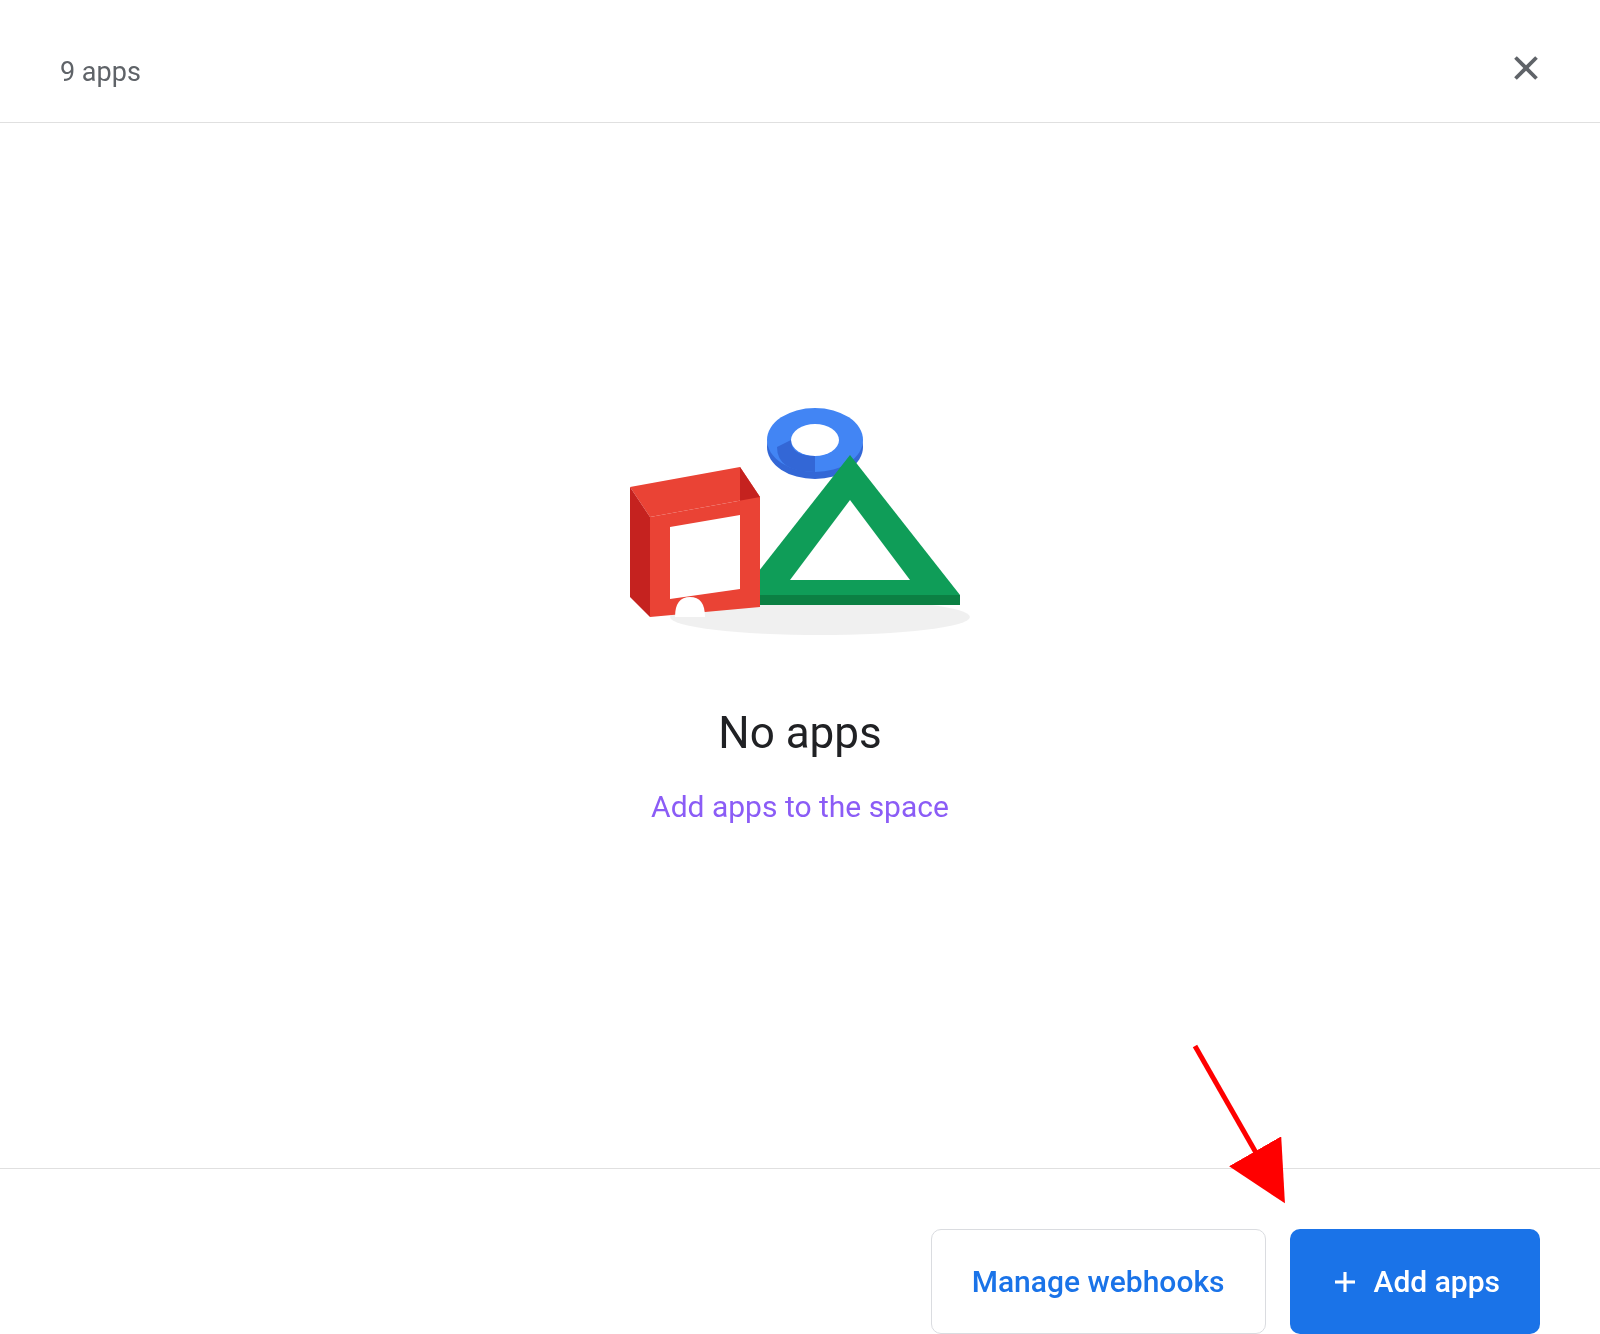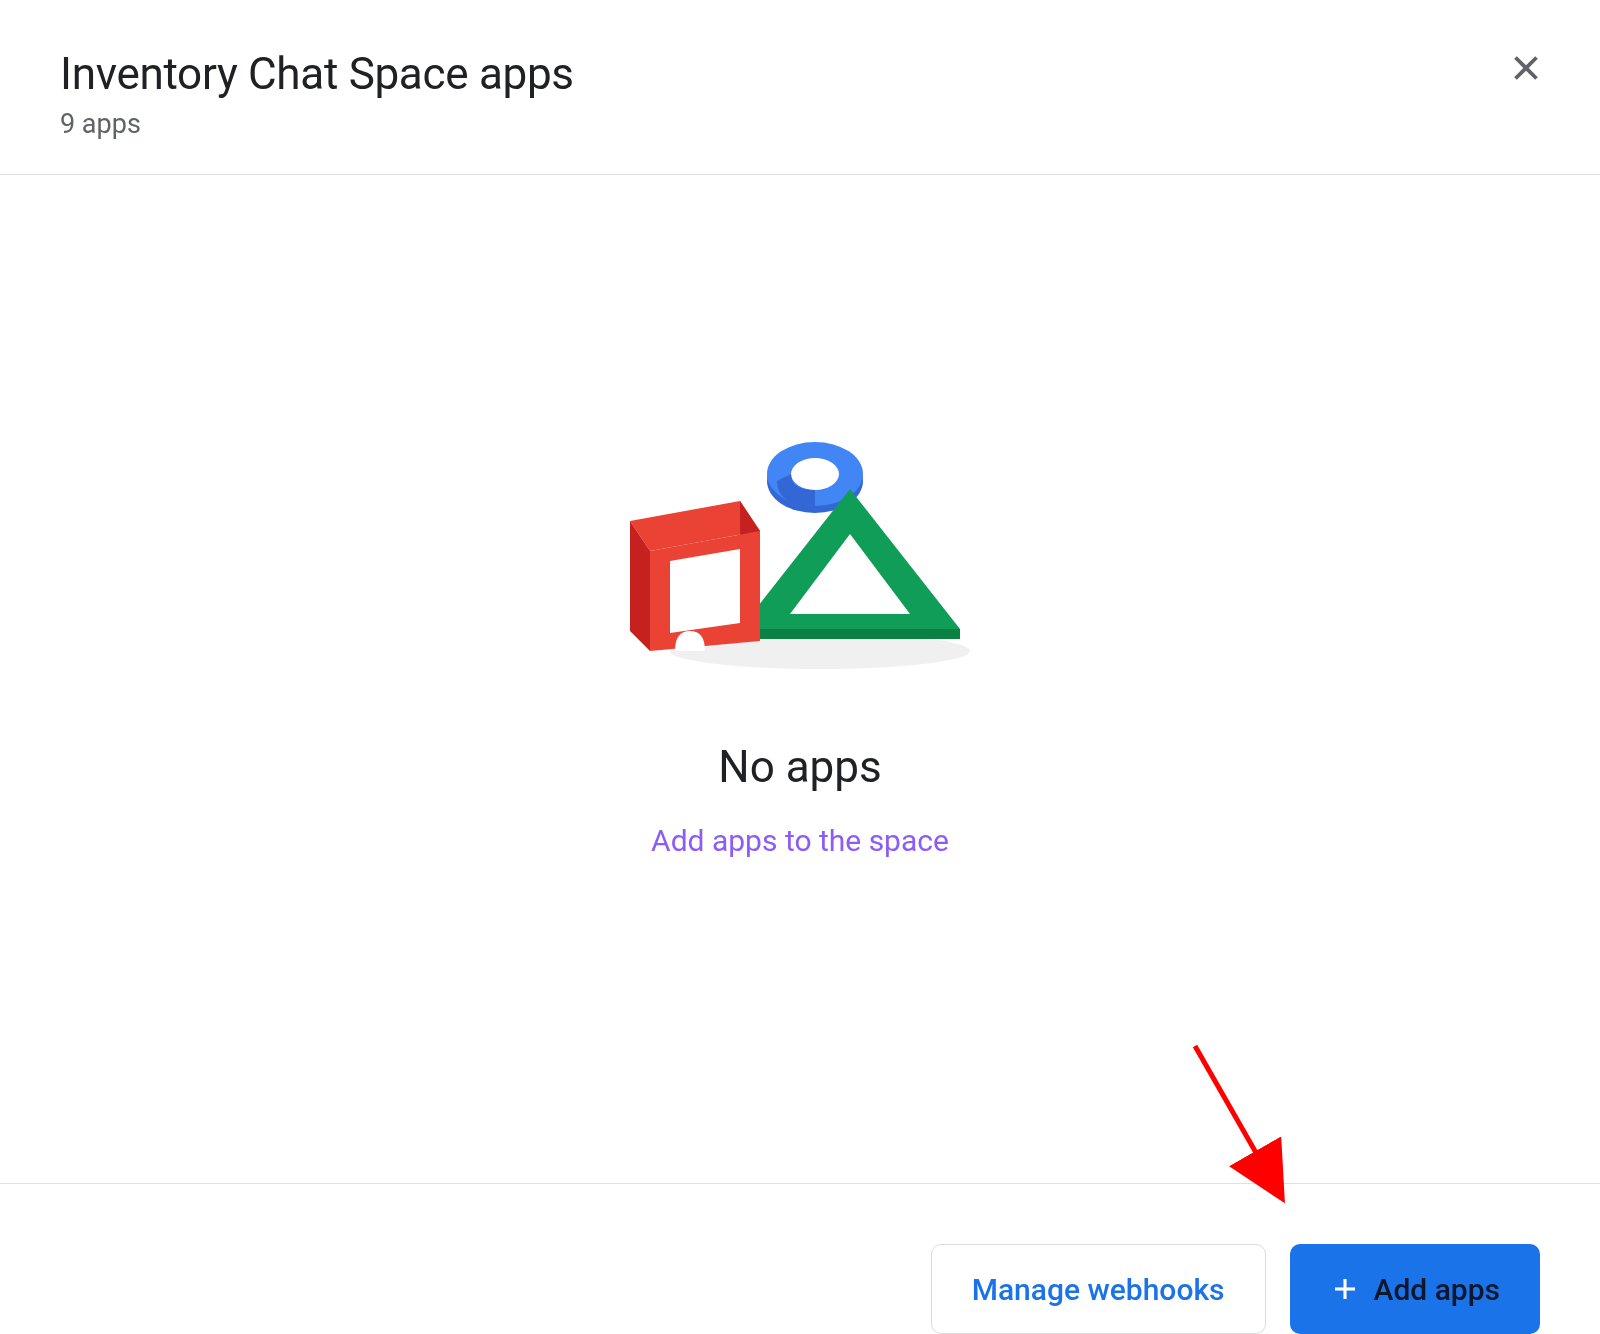--- a/index.html
+++ b/index.html
@@ -80,59 +80,58 @@
       font-weight: 400;
       color: #8b5cf6;
     }
     .footer {
       padding: 60px 60px 0 60px;
       display: flex;
       justify-content: flex-end;
       gap: 24px;
     }
     .btn {
-      height: 90px;
+      height: 105px;
       padding: 0 40px;
       border-radius: 10px;
       font-size: 30px;
       font-weight: 500;
       cursor: pointer;
       display: flex;
       align-items: center;
       justify-content: center;
       gap: 14px;
       border: none;
       font-family: inherit;
     }
     .btn-secondary {
       background: #fff;
       color: #1a73e8;
       border: 1px solid #dadce0;
     }
     .btn-primary {
       background: #1a73e8;
-      color: #0f172a;
+      color: #ffffff;
     }
     .btn-primary svg {
       width: 30px;
       height: 30px;
     }
     .annotation-arrow {
       position: absolute;
       top: 1036px;
       left: 1180px;
       pointer-events: none;
     }
   </style>
 </head>
 <body>
 
 <div class="dialog">
   <div class="header">
-    <h1 class="title">Inventory Chat Space apps</h1>
     <div class="subtitle">9 apps</div>
     <div class="close-btn">
       <svg viewBox="0 0 24 24" fill="none" stroke="#5f6368" stroke-width="2.5">
         <line x1="5" y1="5" x2="19" y2="19"></line>
         <line x1="19" y1="5" x2="5" y2="19"></line>
       </svg>
     </div>
   </div>
 
   <div class="content">

